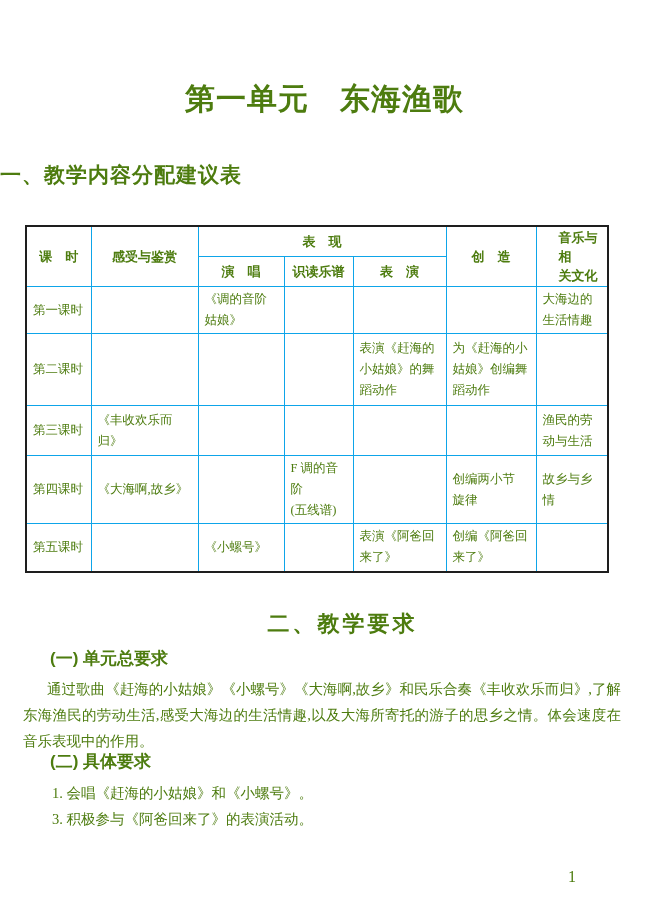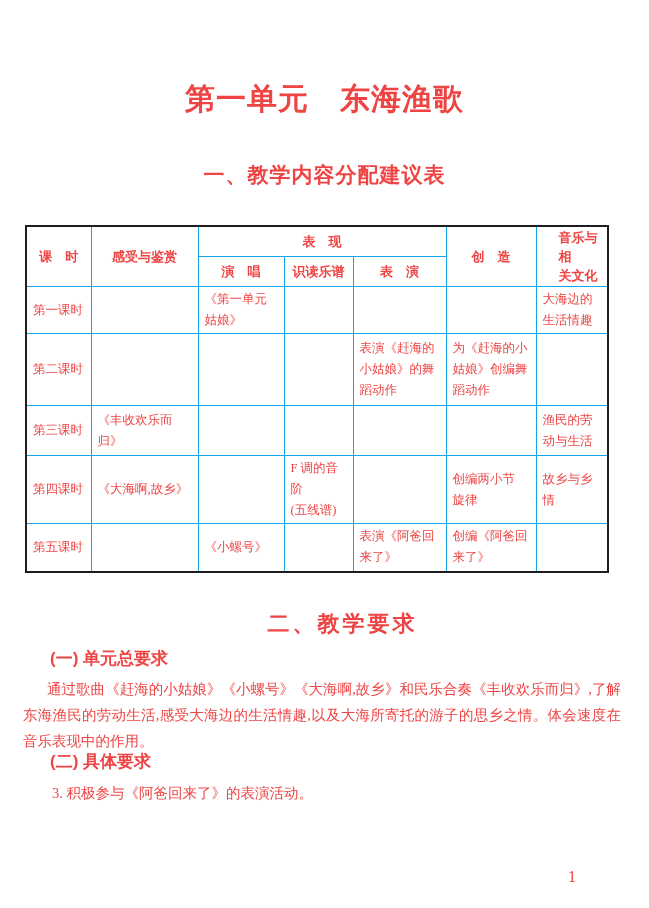--- a/index.html
+++ b/index.html
@@ -1,40 +1,40 @@
 <!DOCTYPE html>
 <html><head>
 <meta charset="utf-8">
 <style>
   html,body { margin:0; padding:0; }
   .page {
     position: relative;
     width: 649px;
     height: 908px;
     background: #ffffff;
-    color: #ef4444;
+    color: #4d7c0f;
     font-family: "Liberation Serif", serif;
     overflow: hidden;
   }
   .doc-title {
     position: absolute;
     top: 80px; left: 0; width: 100%;
     margin: 0;
     text-align: center;
     font-family: "Liberation Sans", sans-serif;
     font-weight: bold;
     font-size: 30px;
     line-height: 38px;
     letter-spacing: 1px;
   }
   .section-heading-1 {
     position: absolute;
     top: 161px; left: 0; width: 100%;
     margin: 0;
-    text-align: center;
+    text-align: left;
     font-family: "Liberation Sans", sans-serif;
     font-weight: bold;
     font-size: 21px;
     line-height: 28px;
     letter-spacing: 1px;
   }
   .table-wrap {
     position: absolute;
     top: 225px; left: 25px;
   }
@@ -151,21 +151,21 @@
         </tr>
         <tr class="hr2">
           <td class="th">演　唱</td>
           <td class="th">识读乐谱</td>
           <td class="th">表　演</td>
         </tr>
 
         <tr class="r1">
           <td class="td-data">第一课时</td>
           <td class="td-data"></td>
-          <td class="td-data">《第一单元
+          <td class="td-data">《调的音阶
 姑娘》</td>
           <td class="td-data"></td>
           <td class="td-data"></td>
           <td class="td-data"></td>
           <td class="td-data">大海边的
 生活情趣</td>
         </tr>
 
         <tr class="r2">
           <td class="td-data">第二课时</td>
@@ -222,18 +222,19 @@
 
   <h2 class="section-heading-2">二、教学要求</h2>
 
   <h3 class="subheading subheading-1">(一) 单元总要求</h3>
 
   <p class="body-paragraph">通过歌曲《赶海的小姑娘》《小螺号》《大海啊,故乡》和民乐合奏《丰收欢乐而归》,了解东海渔民的劳动生活,感受大海边的生活情趣,以及大海所寄托的游子的思乡之情。体会速度在音乐表现中的作用。</p>
 
   <h3 class="subheading subheading-2">(二) 具体要求</h3>
 
   <div class="req-list">
+    <div class="req-item">1. 会唱《赶海的小姑娘》和《小螺号》。</div>
     <div class="req-item">3. 积极参与《阿爸回来了》的表演活动。</div>
   </div>
 
   <div class="page-number">1</div>
 
 </div>
 
 </body></html>

